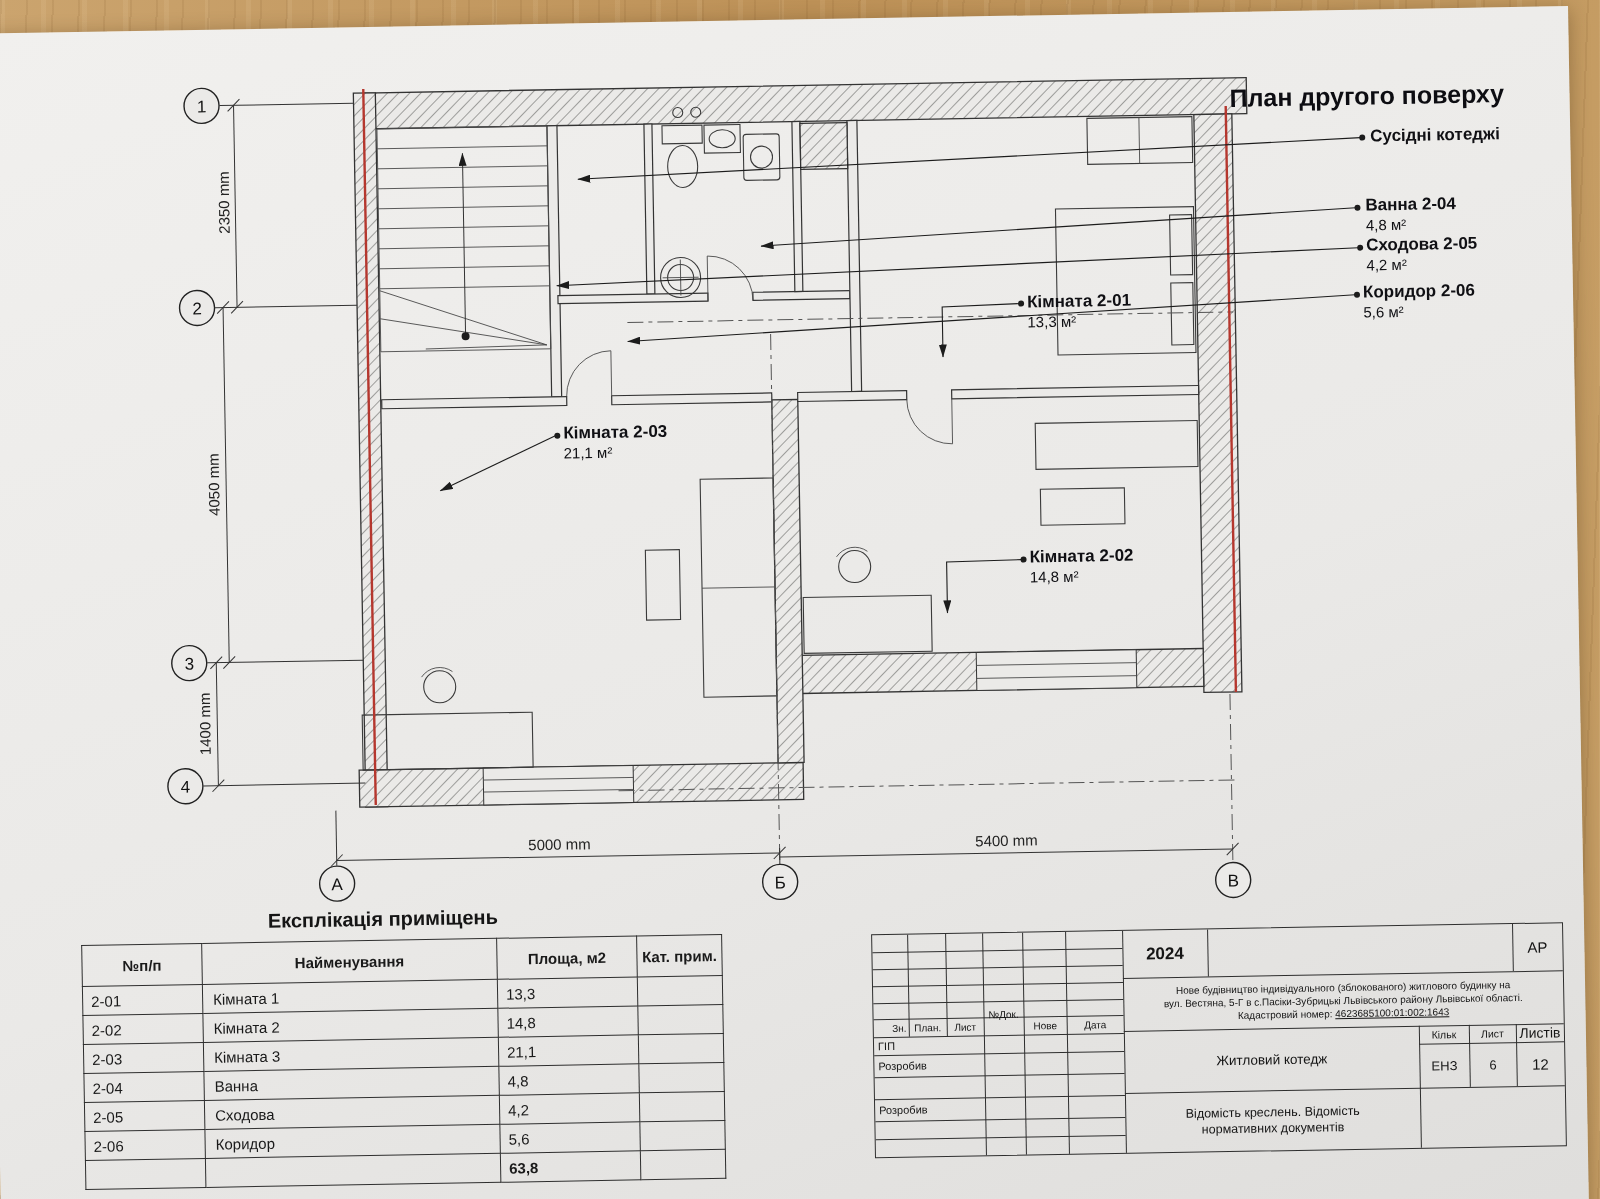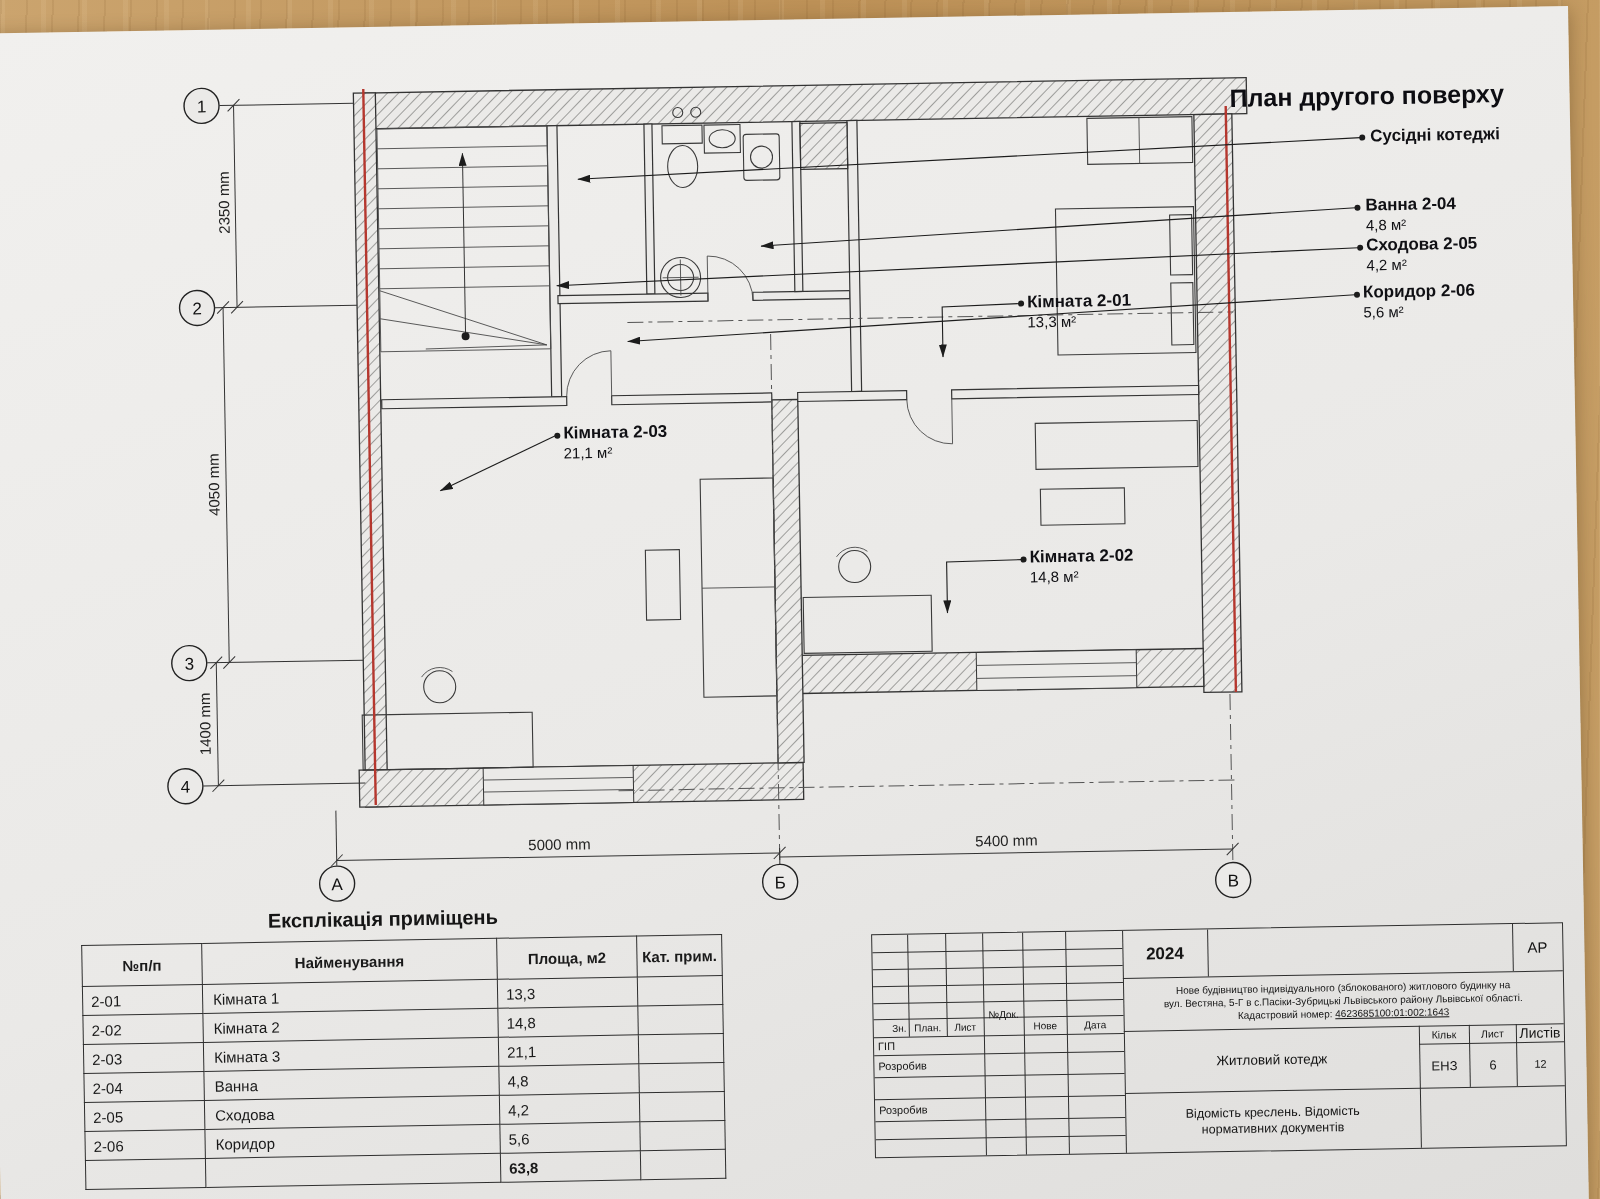--- a/index.html
+++ b/index.html
@@ -403,21 +403,21 @@
     </div>
   </div>
 
   <div class="cell" style="left:250px;top:100px;width:295px;height:62px;font-size:13.5px">Житловий котедж</div>
 
   <div class="cell" style="left:545px;top:100px;width:50px;height:18px;font-size:10.5px">Кільк</div>
   <div class="cell" style="left:595px;top:100px;width:47px;height:18px;font-size:10.5px">Лист</div>
   <div class="cell" style="left:642px;top:100px;width:48px;height:18px;font-size:14px">Листів</div>
   <div class="cell" style="left:545px;top:118px;width:50px;height:44px;font-size:13px">ЕНЗ</div>
   <div class="cell" style="left:595px;top:118px;width:47px;height:44px;font-size:13px">6</div>
-  <div class="cell" style="left:642px;top:118px;width:48px;height:44px;font-size:11px">12</div>
+  <div class="cell" style="left:642px;top:118px;width:48px;height:44px;font-size:15px">12</div>
 
   <div class="cell desc" style="left:250px;top:162px;width:295px;height:60px;font-size:12.5px;line-height:16px">
     <div>Відомість креслень. Відомість</div>
     <div>нормативних документів</div>
   </div>
 </div>
 
 </div>
 </div>
 

